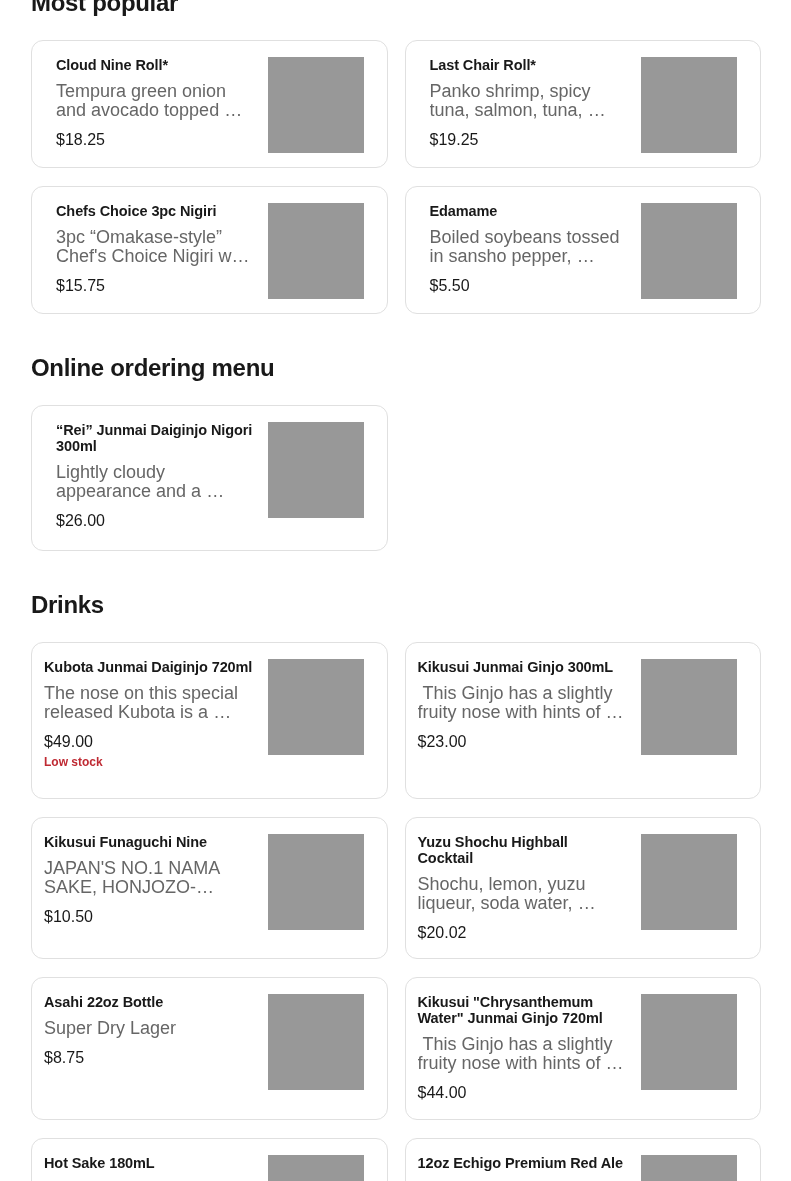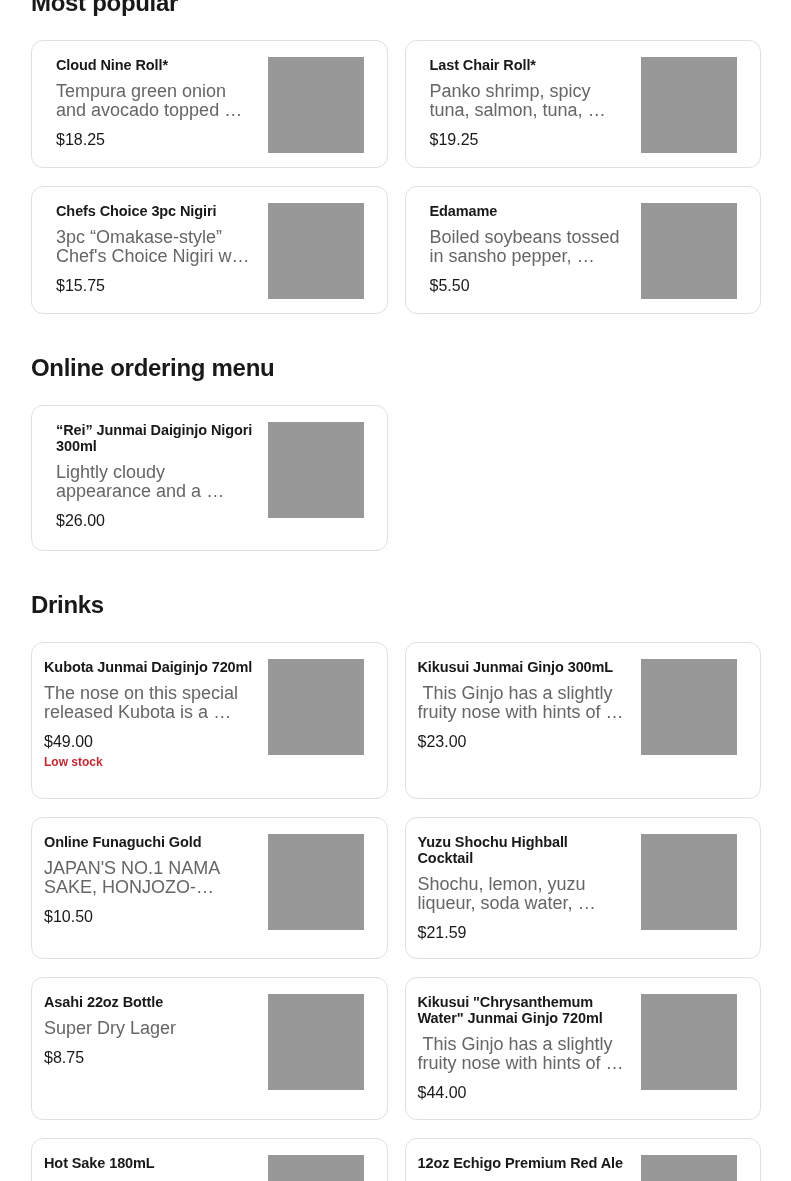--- a/index.html
+++ b/index.html
@@ -157,33 +157,33 @@
         <h3 class="item-name">Kikusui Junmai Ginjo 300mL</h3>
         <p class="item-desc"> This Ginjo has a slightly fruity nose with hints of citrus and…</p>
         <div class="item-price">$23.00</div>
 
       </div>
       <div class="item-image"></div>
     </div>
 
     <div class="card">
       <div class="card-text">
-        <h3 class="item-name">Online Funaguchi Gold</h3>
+        <h3 class="item-name">Kikusui Funaguchi Nine</h3>
         <p class="item-desc">JAPAN'S NO.1 NAMA SAKE, HONJOZO-STYLE, CASK…</p>
         <div class="item-price">$10.50</div>
 
       </div>
       <div class="item-image"></div>
     </div>
 
     <div class="card">
       <div class="card-text">
         <h3 class="item-name">Yuzu Shochu Highball Cocktail</h3>
         <p class="item-desc">Shochu, lemon, yuzu liqueur, soda water, served over ice</p>
-        <div class="item-price">$21.59</div>
+        <div class="item-price">$20.02</div>
 
       </div>
       <div class="item-image"></div>
     </div>
 
     <div class="card">
       <div class="card-text">
         <h3 class="item-name">Asahi 22oz Bottle</h3>
         <p class="item-desc">Super Dry Lager</p>
         <div class="item-price">$8.75</div>

